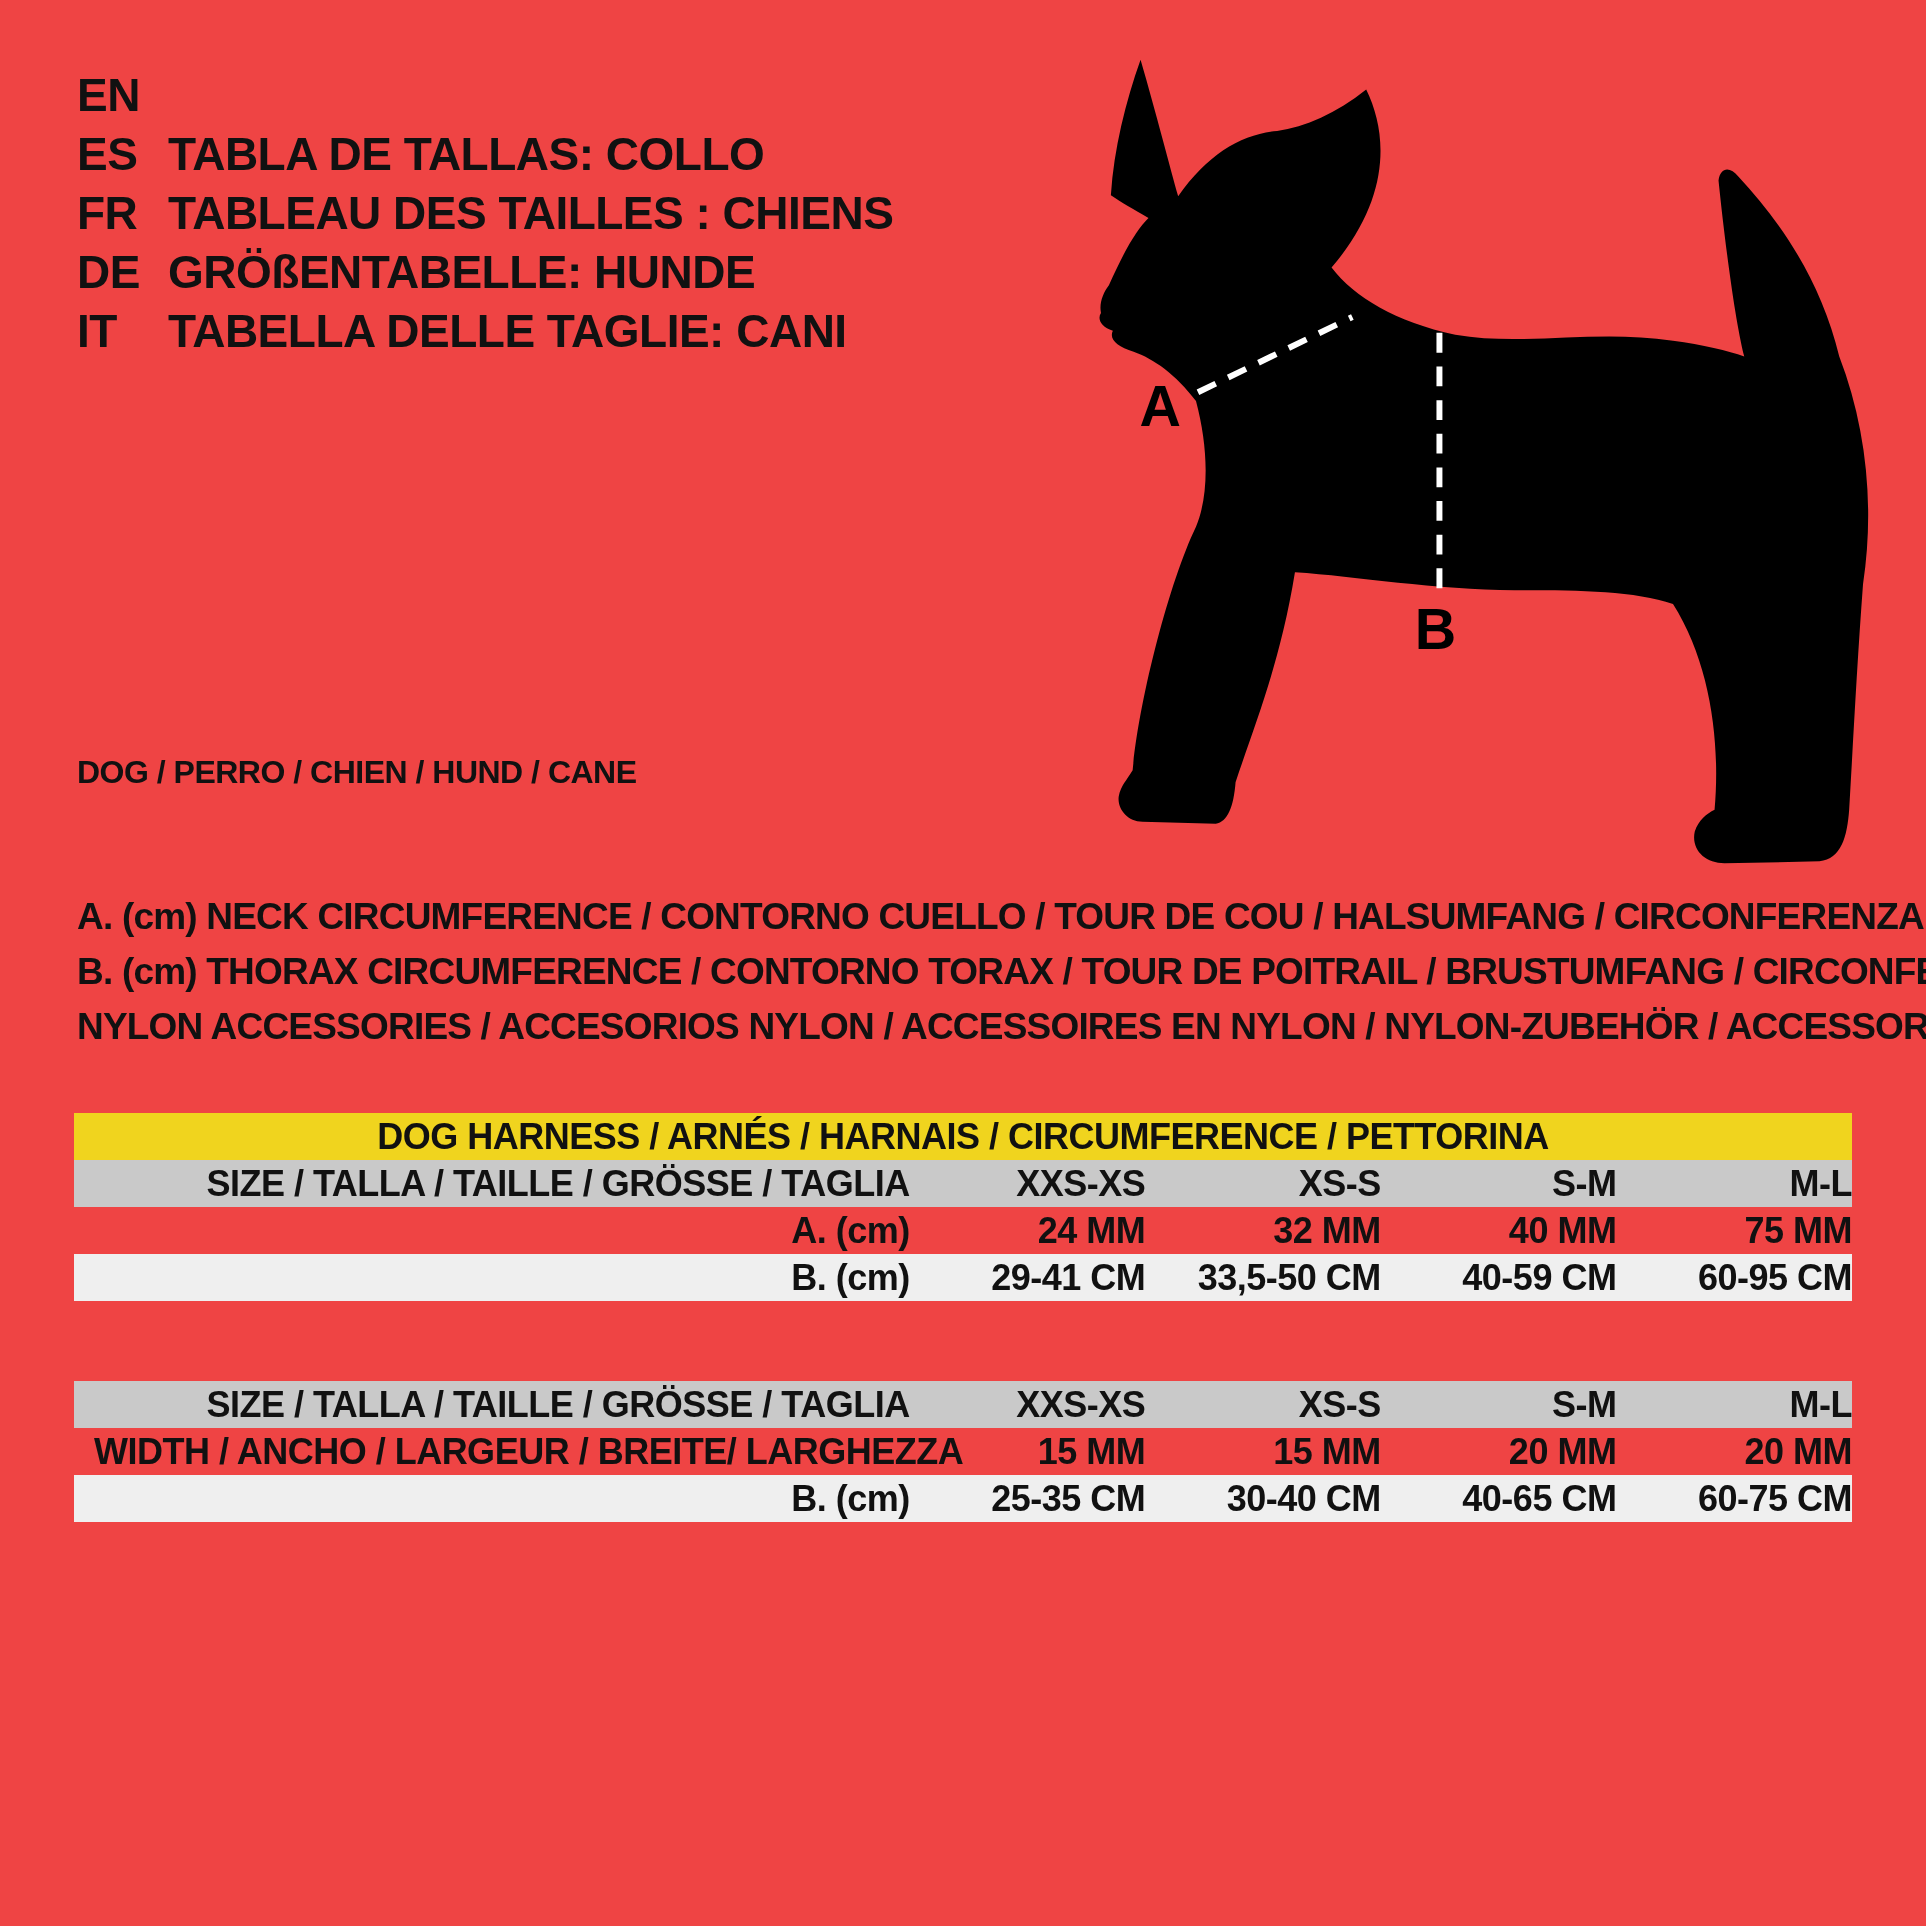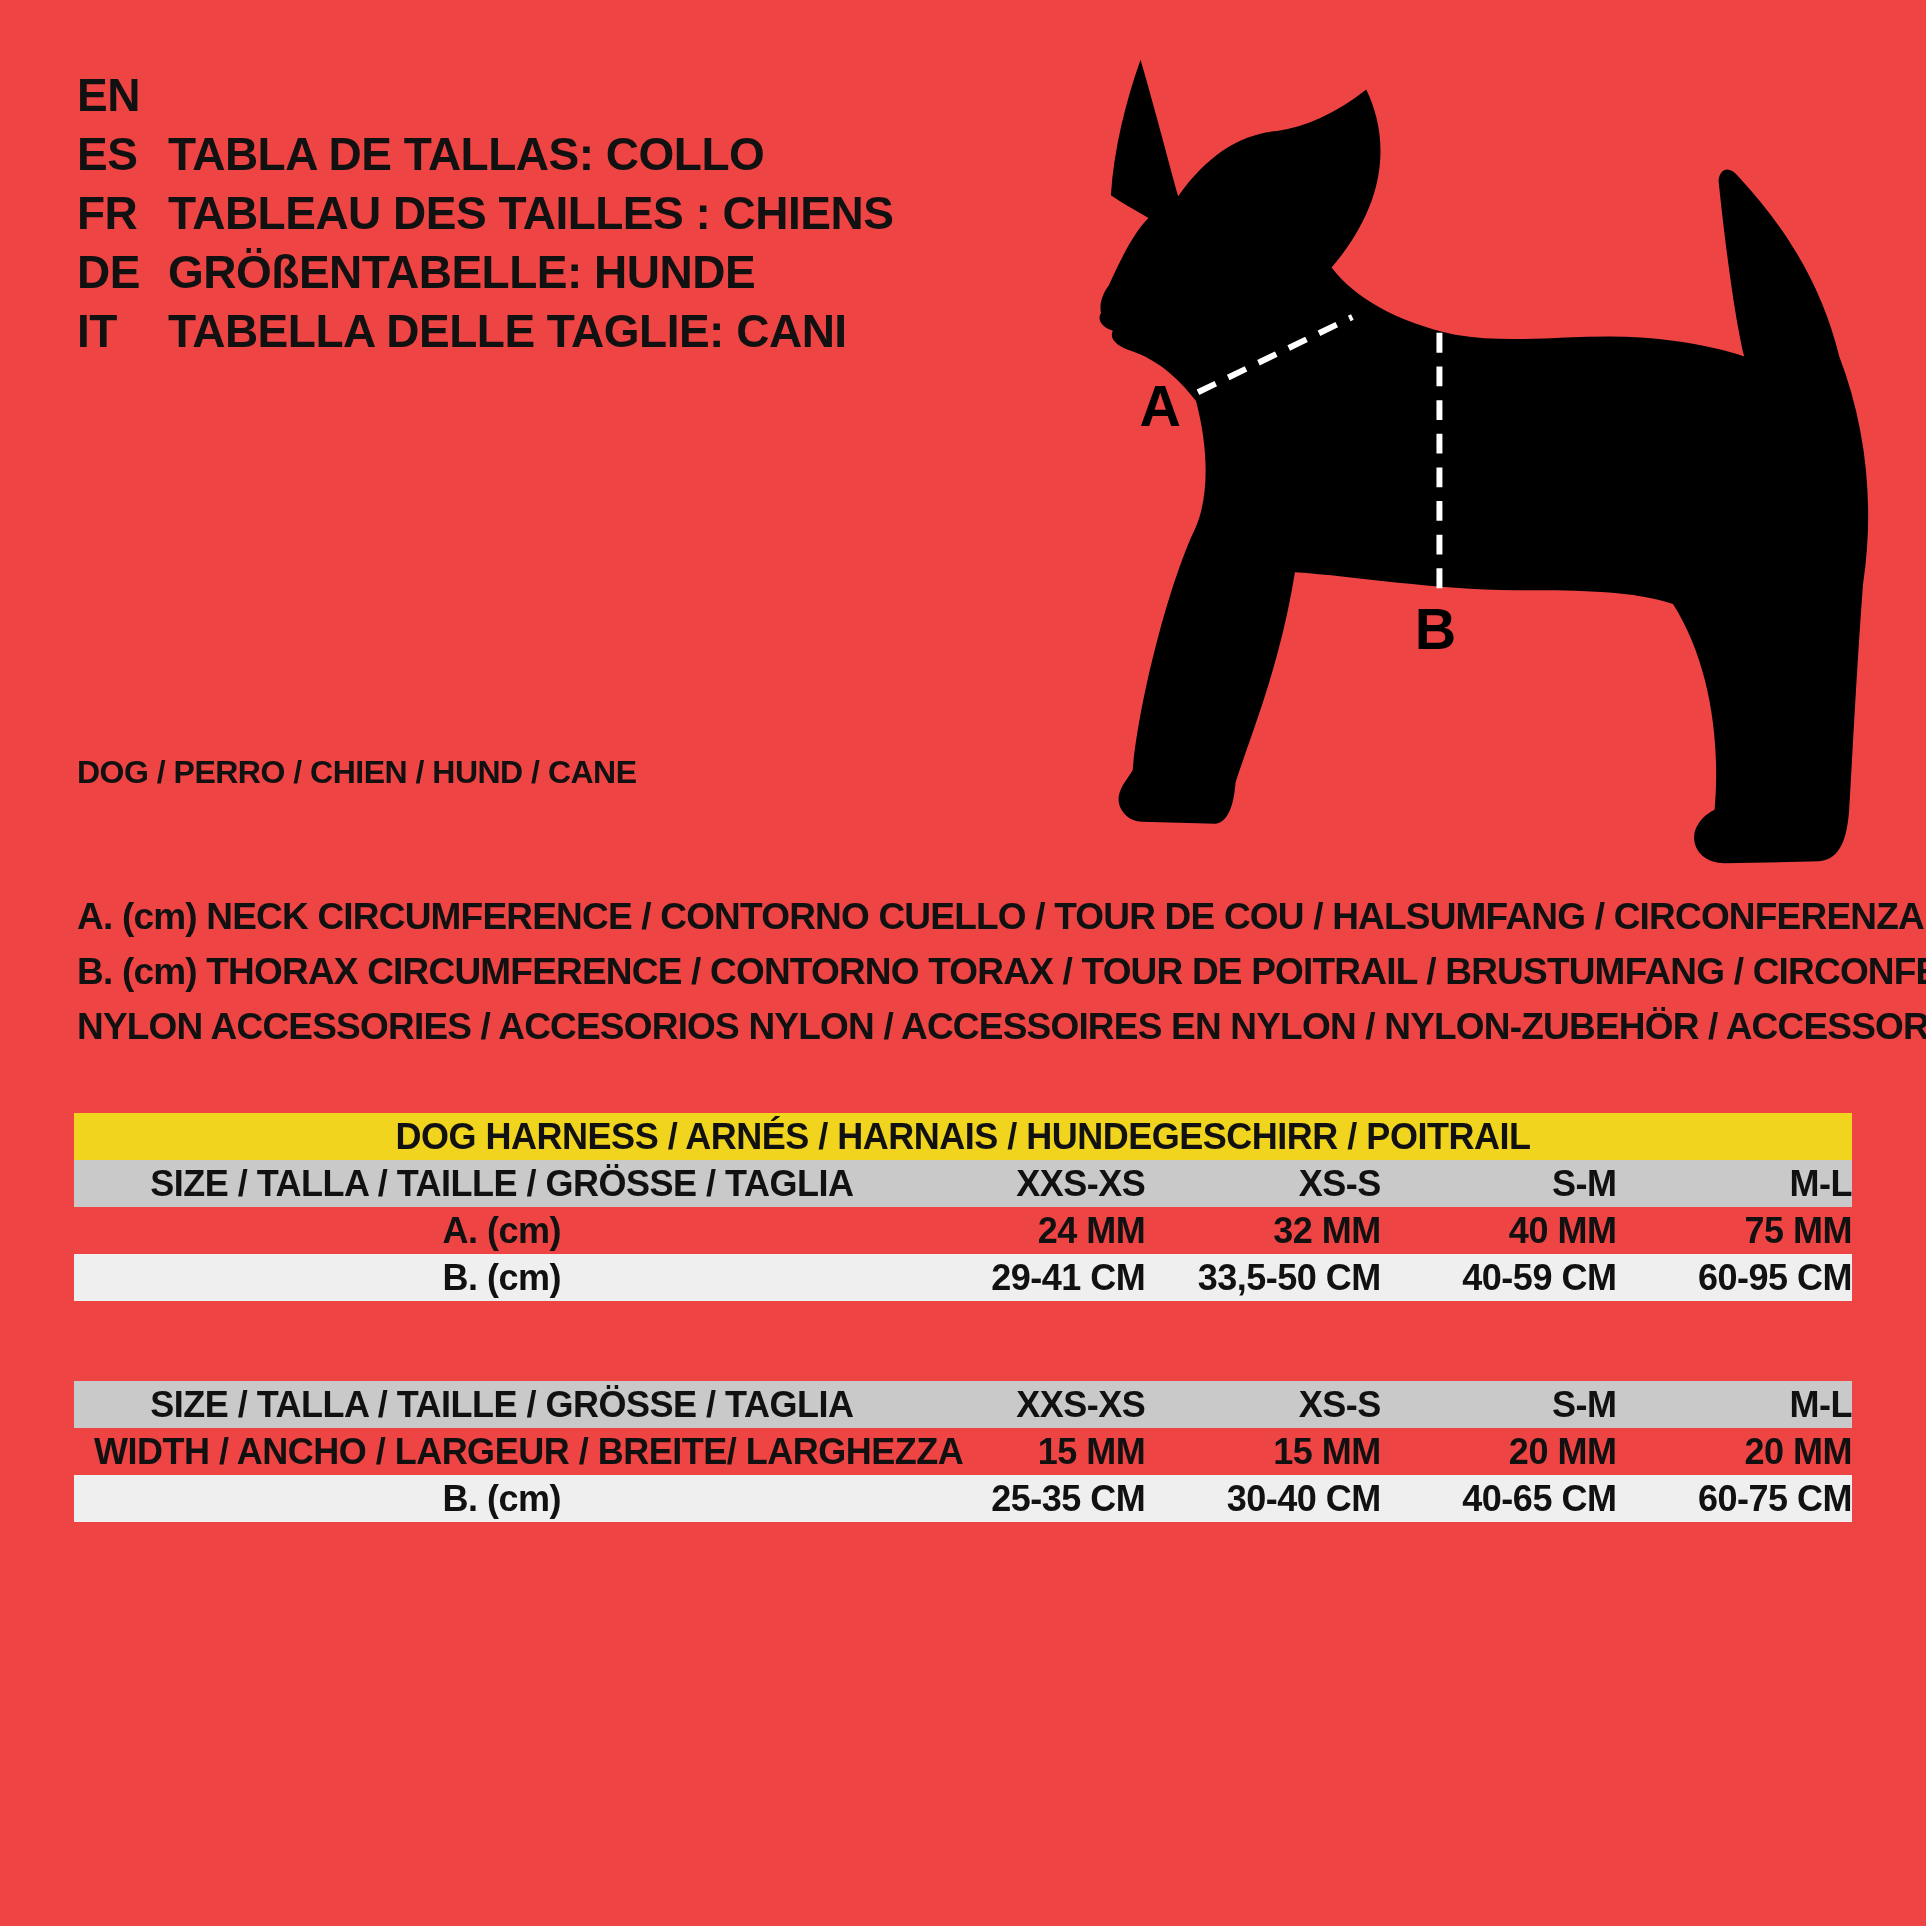--- a/index.html
+++ b/index.html
@@ -22,21 +22,21 @@
   .legend-line{font-size:37px;font-weight:600;letter-spacing:-0.8px;line-height:55px;white-space:nowrap;}
   .legend-line.bold{font-weight:700;}
   
   .size-table{position:absolute;left:74px;width:1778px;border-collapse:collapse;table-layout:fixed;}
   .size-table.t1{top:1113px;}
   .size-table.t2{top:1381px;}
   .size-table td{padding:0;vertical-align:middle;height:47px;font-size:36px;font-weight:600;letter-spacing:-0.5px;white-space:nowrap;}
   .size-table .title-cell{background:#F0D41E;text-align:center;font-weight:700;height:47px;}
   .size-table .hdr td{background:#C9C9C9;}
   .size-table .alt td{background:#EFEFEF;}
-  .size-table .label-cell{padding-left:20px;text-align:center;}
+  .size-table .label-cell{padding-left:20px;text-align:right;}
   .size-table .val-cell{text-align:right;}
 </style>
 </head>
 <body>
 
 <div id="canvas">
 
   <div class="intro">
     <div class="intro-row">
       <div class="intro-code">EN</div>
@@ -115,21 +115,21 @@
   <table class="size-table t1">
     <colgroup>
         <col style="width:47%">
         <col style="width:13.25%">
         <col style="width:13.25%">
         <col style="width:13.25%">
         <col style="width:13.25%">
       </colgroup>
     <tbody>
       <tr>
-        <td class="title-cell" colspan="5">DOG HARNESS / ARNÉS / HARNAIS / HUNDEGESCHIRR / POITRAIL</td>
+        <td class="title-cell" colspan="5">DOG HARNESS / ARNÉS / HARNAIS / CIRCUMFERENCE / PETTORINA</td>
       </tr>
       <tr class="hdr">
         <td class="label-cell">SIZE / TALLA / TAILLE / GRÖSSE / TAGLIA</td>
         <td class="val-cell">XXS-XS</td>
         <td class="val-cell">XS-S</td>
         <td class="val-cell">S-M</td>
         <td class="val-cell">M-L</td>
       </tr>
       <tr>
         <td class="label-cell">A. (cm)</td>

